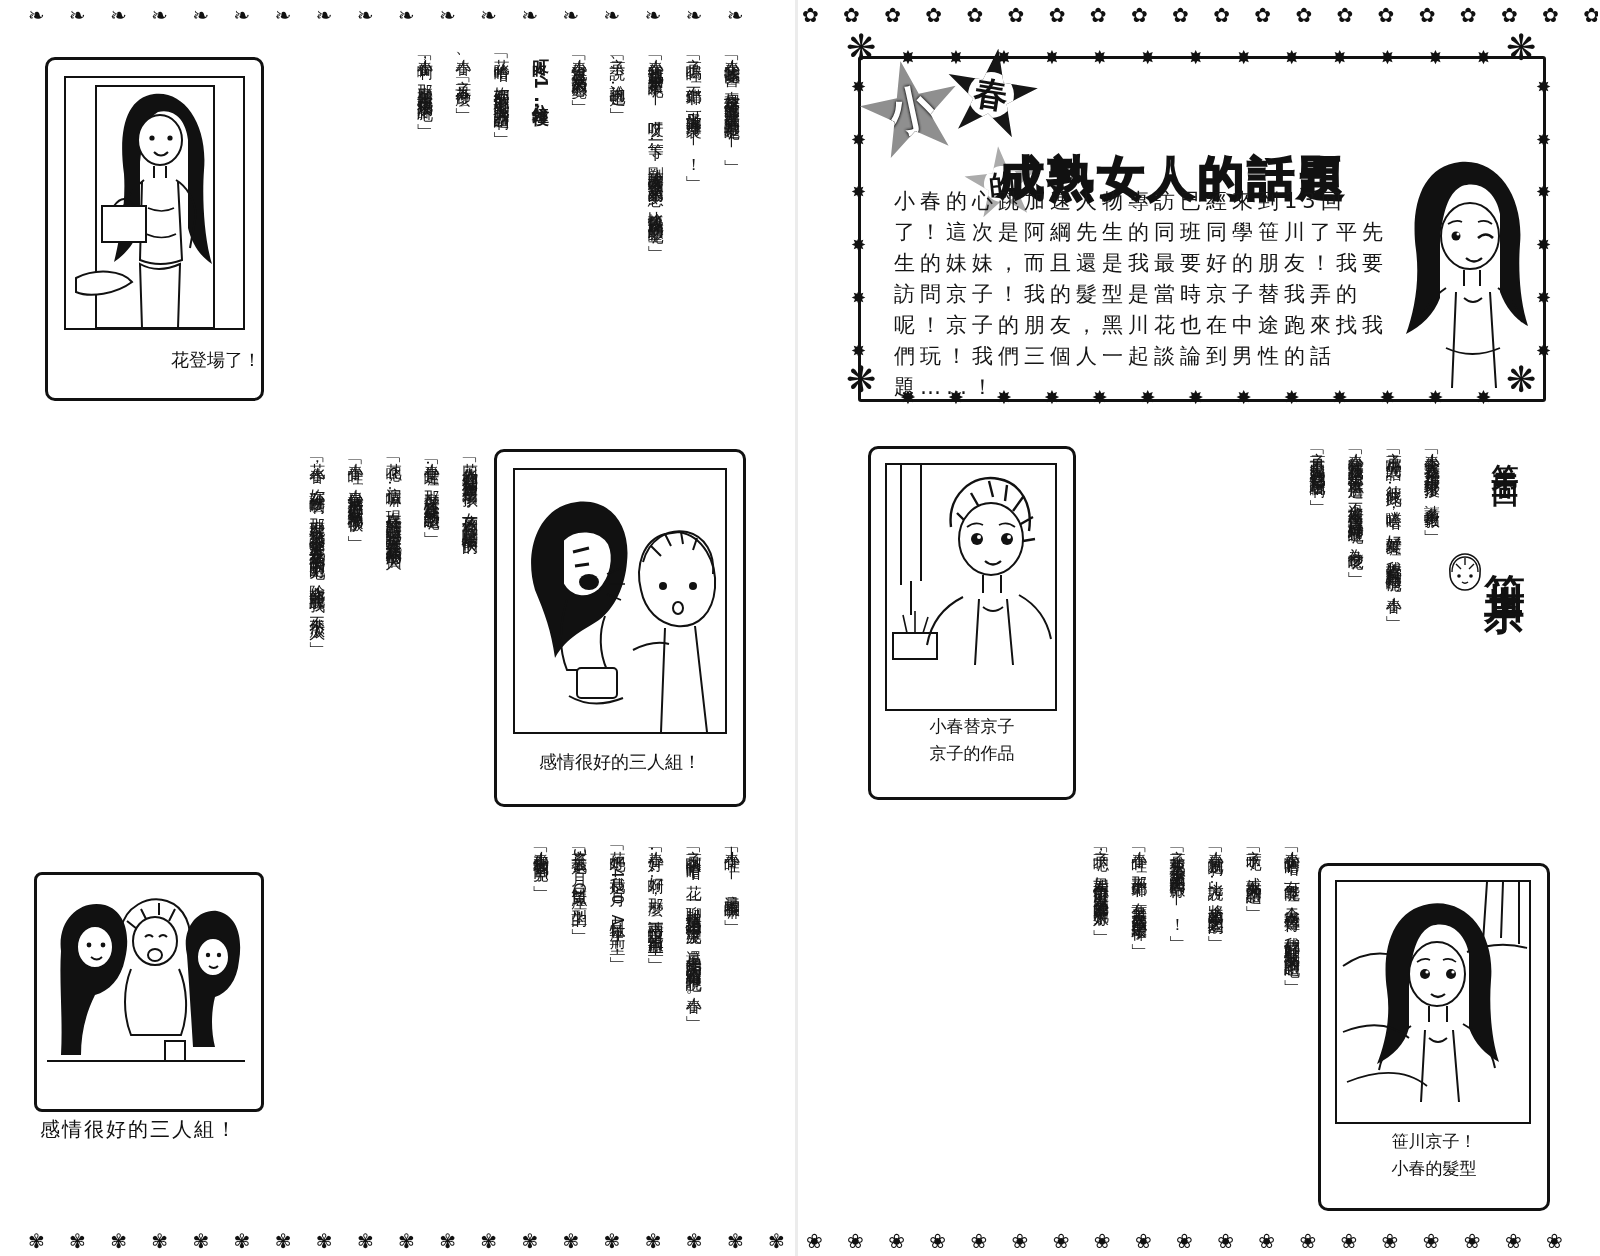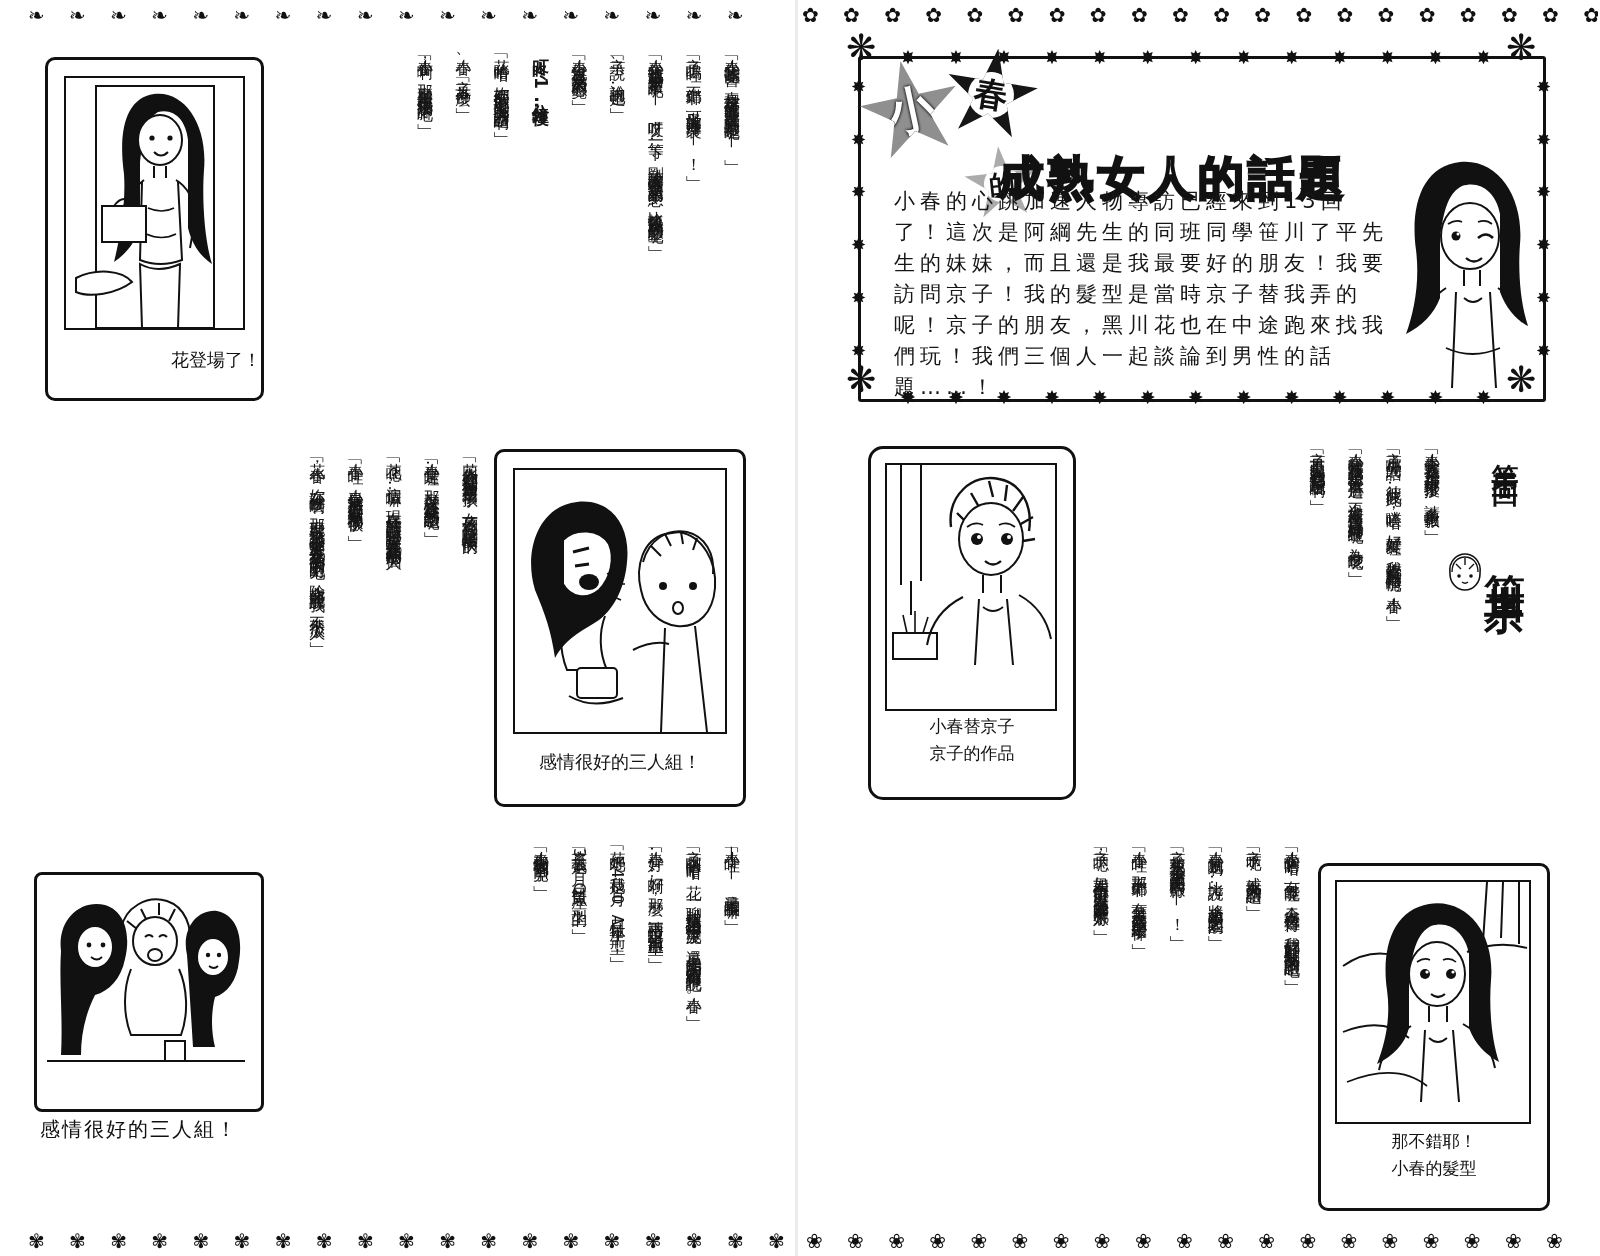--- a/index.html
+++ b/index.html
@@ -236,21 +236,21 @@
     </svg>
   </div>
 
   <div class="vband" style="left:1084px;top:440px;width:360px;height:398px;">
     <p>小春「今天我要來笹川京子妳家打擾了！請多多指教！」</p>
     <p>京子「哪兒的話，彼此彼此…噗哈哈，好好笑喔！我覺得有點難為情呢，小春！」</p>
     <p>小春「雖然我跟京子經常去蛋糕店逛，不過好像不曾像這樣好好聊過呢。為什麼呢？」</p>
     <p>京子「是不是因為我們都只想著玩啊？」</p>
   </div>
 
-  <div class="photo" style="left:868px;top:446px;width:202px;height:348px;border-radius:15px;">
+  <div class="photo" style="left:868px;top:446px;width:202px;height:348px;">
     <div class="img" style="left:14px;top:14px;width:168px;height:244px;">
       <svg width="168" height="244" viewBox="0 0 168 244">
         <path d="M14 0 L14 120 M34 0 L34 116 M24 116 L24 150" stroke="#111" stroke-width="2"></path>
         <rect x="6" y="168" width="44" height="26" fill="#fff" stroke="#111" stroke-width="2"></rect>
         <path d="M20 168 l-4 -18 M28 168 l0 -22 M36 168 l5 -16" stroke="#111" stroke-width="1.6"></path>
         <path d="M64 62 C60 30 86 8 112 14 C134 18 146 40 142 66 M70 48 l12 12 M84 28 l8 14 M102 16 l4 16 M120 20 l-2 16 M136 32 l-10 14 M146 52 l-14 8 M148 74 l-12 2" fill="none" stroke="#111" stroke-width="2.4"></path>
         <ellipse cx="104" cy="74" rx="32" ry="36" fill="#fff" stroke="#111" stroke-width="2"></ellipse>
         <circle cx="90" cy="74" r="6" fill="#111"></circle>
           <circle cx="92" cy="72" r="2" fill="#fff"></circle>
         <circle cx="120" cy="74" r="6" fill="#111"></circle>
@@ -292,18 +292,18 @@
         <path d="M80 80 q7 -5 13 -2 M106 78 q7 -3 13 2" fill="none" stroke="#111" stroke-width="1.6"></path>
         <path d="M94 112 q7 6 14 0" fill="none" stroke="#111" stroke-width="2.2"></path>
         <path d="M92 124 L92 140 M110 124 L110 140" stroke="#111" stroke-width="2"></path>
         <path d="M74 144 C58 154 46 168 42 188 M126 142 C144 152 154 166 158 186" fill="none" stroke="#111" stroke-width="2"></path>
         <path d="M88 148 L84 220 M116 148 L122 220" stroke="#111" stroke-width="2"></path>
         <path d="M92 156 q9 8 18 0" fill="none" stroke="#111" stroke-width="1.8"></path>
         <path d="M6 150 q40 -16 66 6 M10 200 q50 -20 80 4" fill="none" stroke="#111" stroke-width="1.8"></path>
       </svg>
     </div>
     <div class="cap" style="top:262px;font-size:17px;">
-      <div>那不錯耶！</div>
+      <div>笹川京子！</div>
       <div>小春的髮型</div>
     </div>
   </div>
 
 </div>
 
 </body></html>

